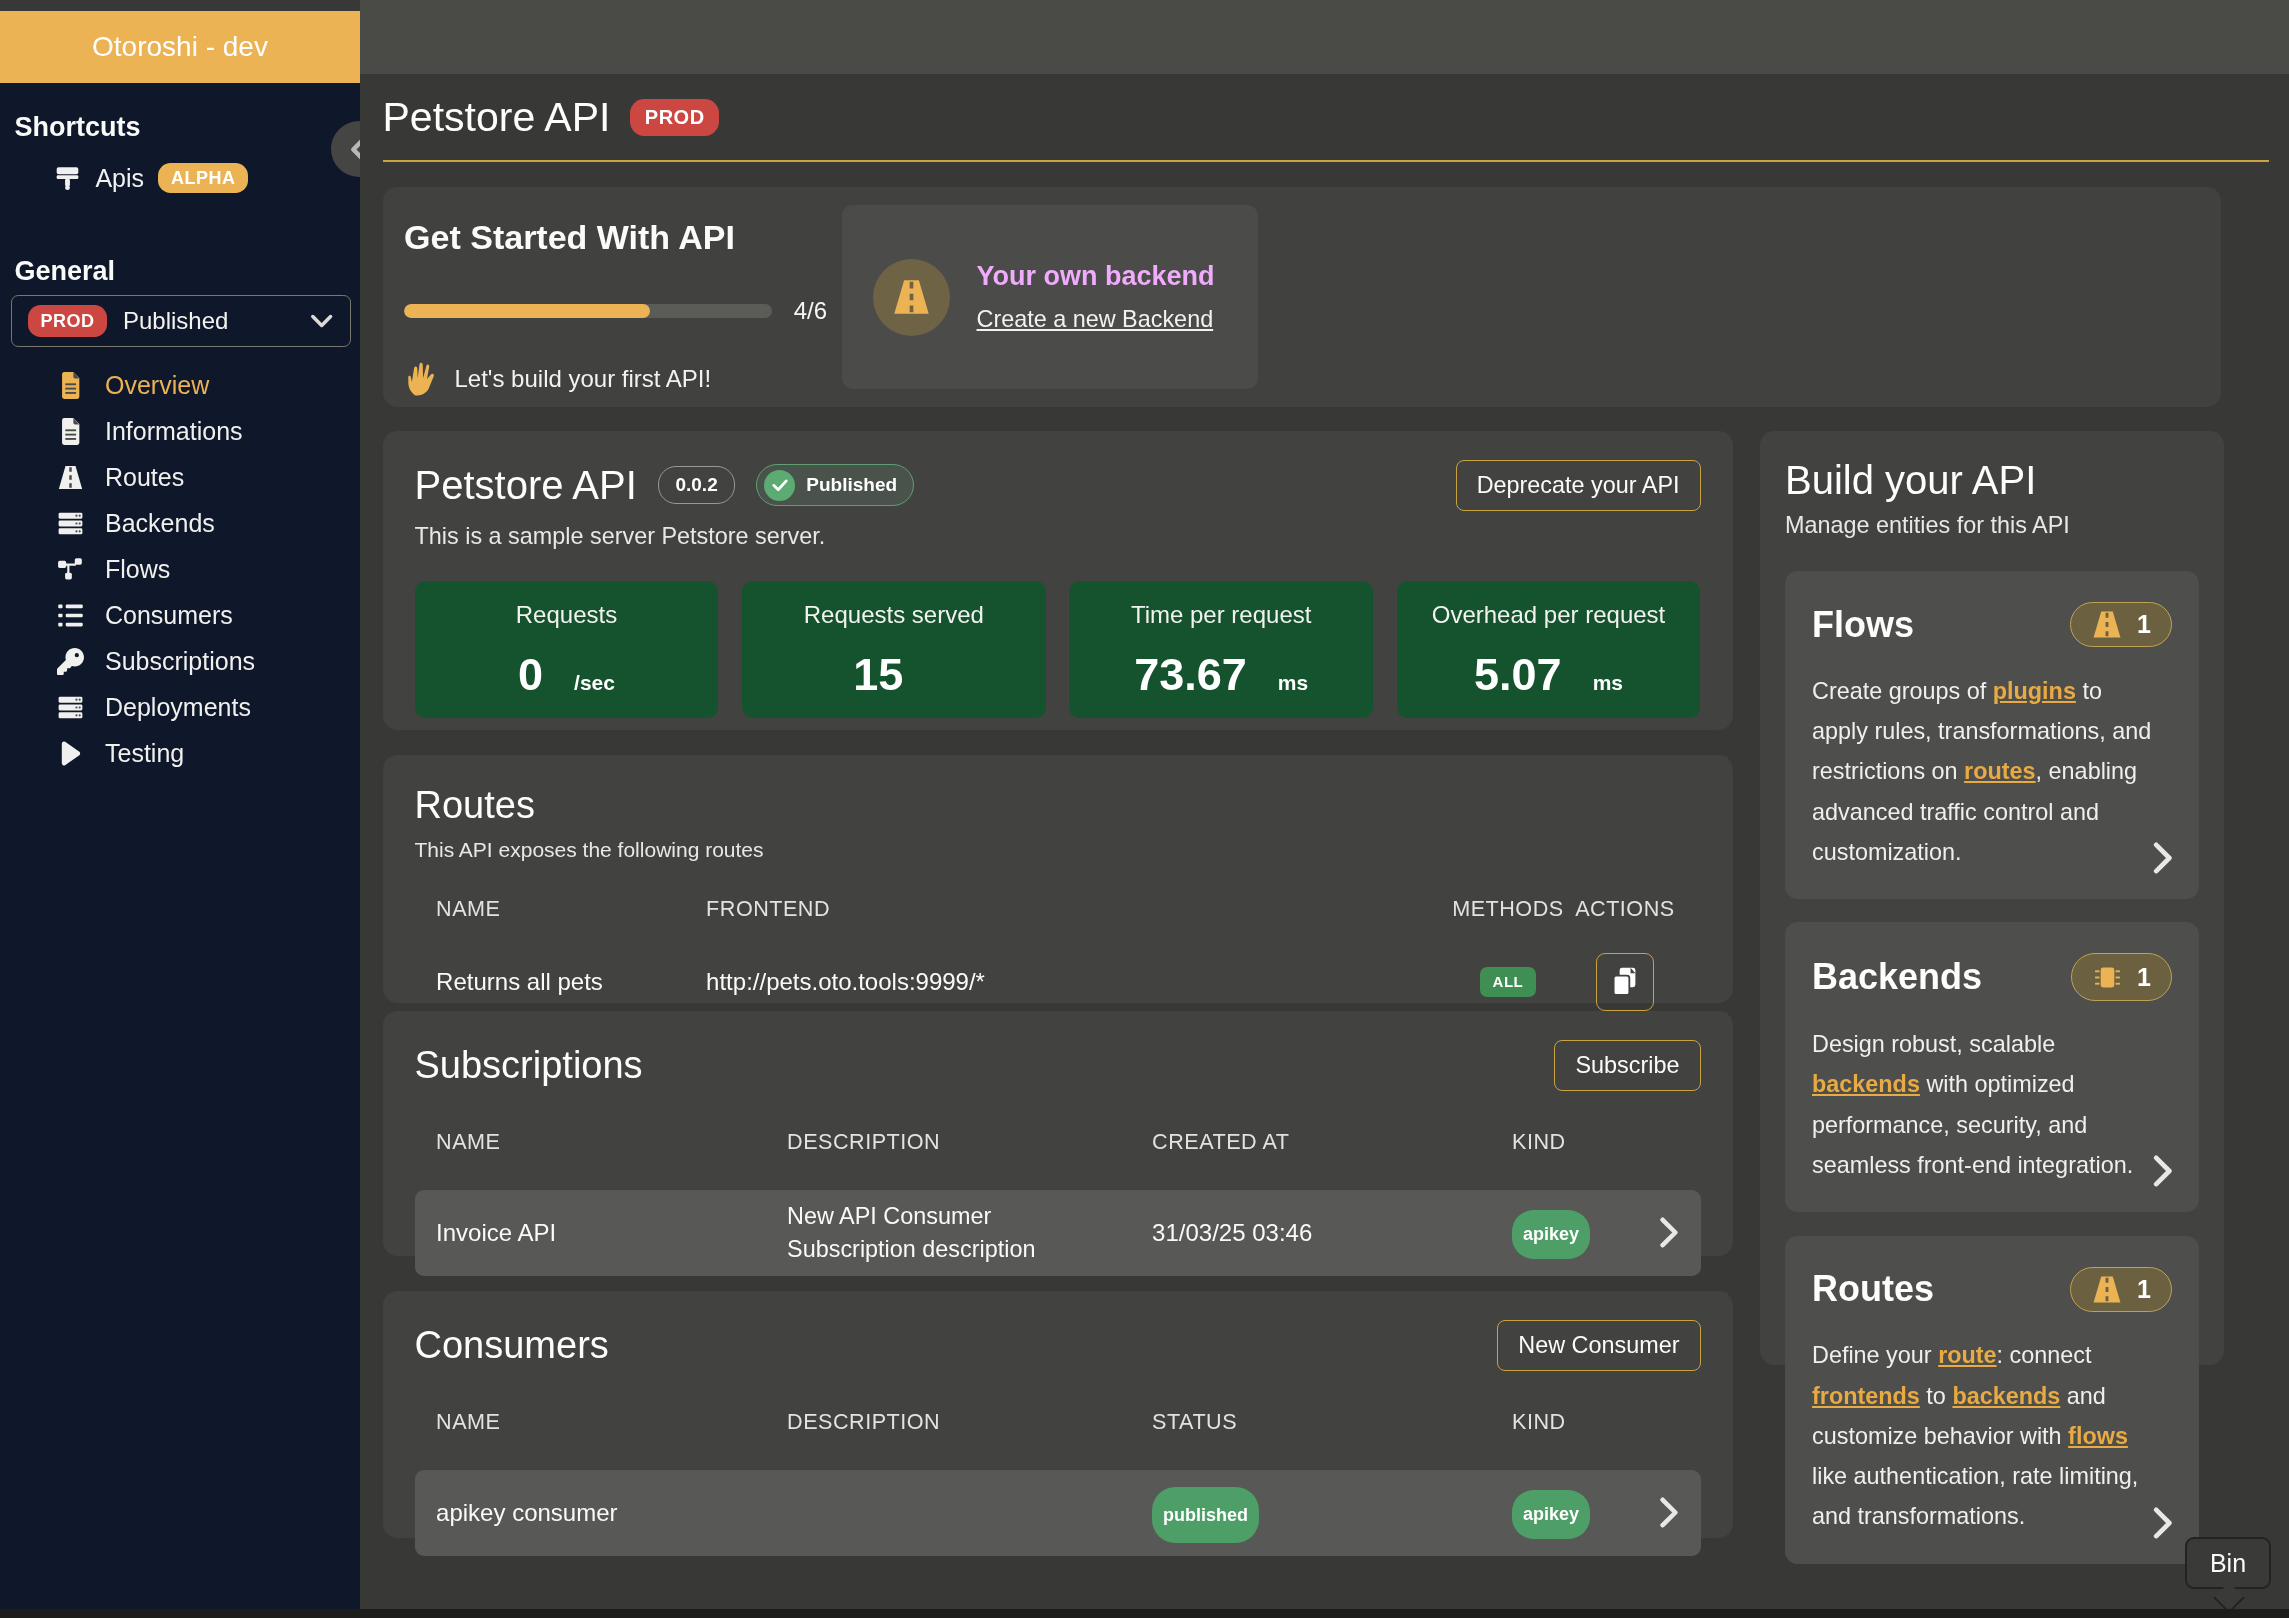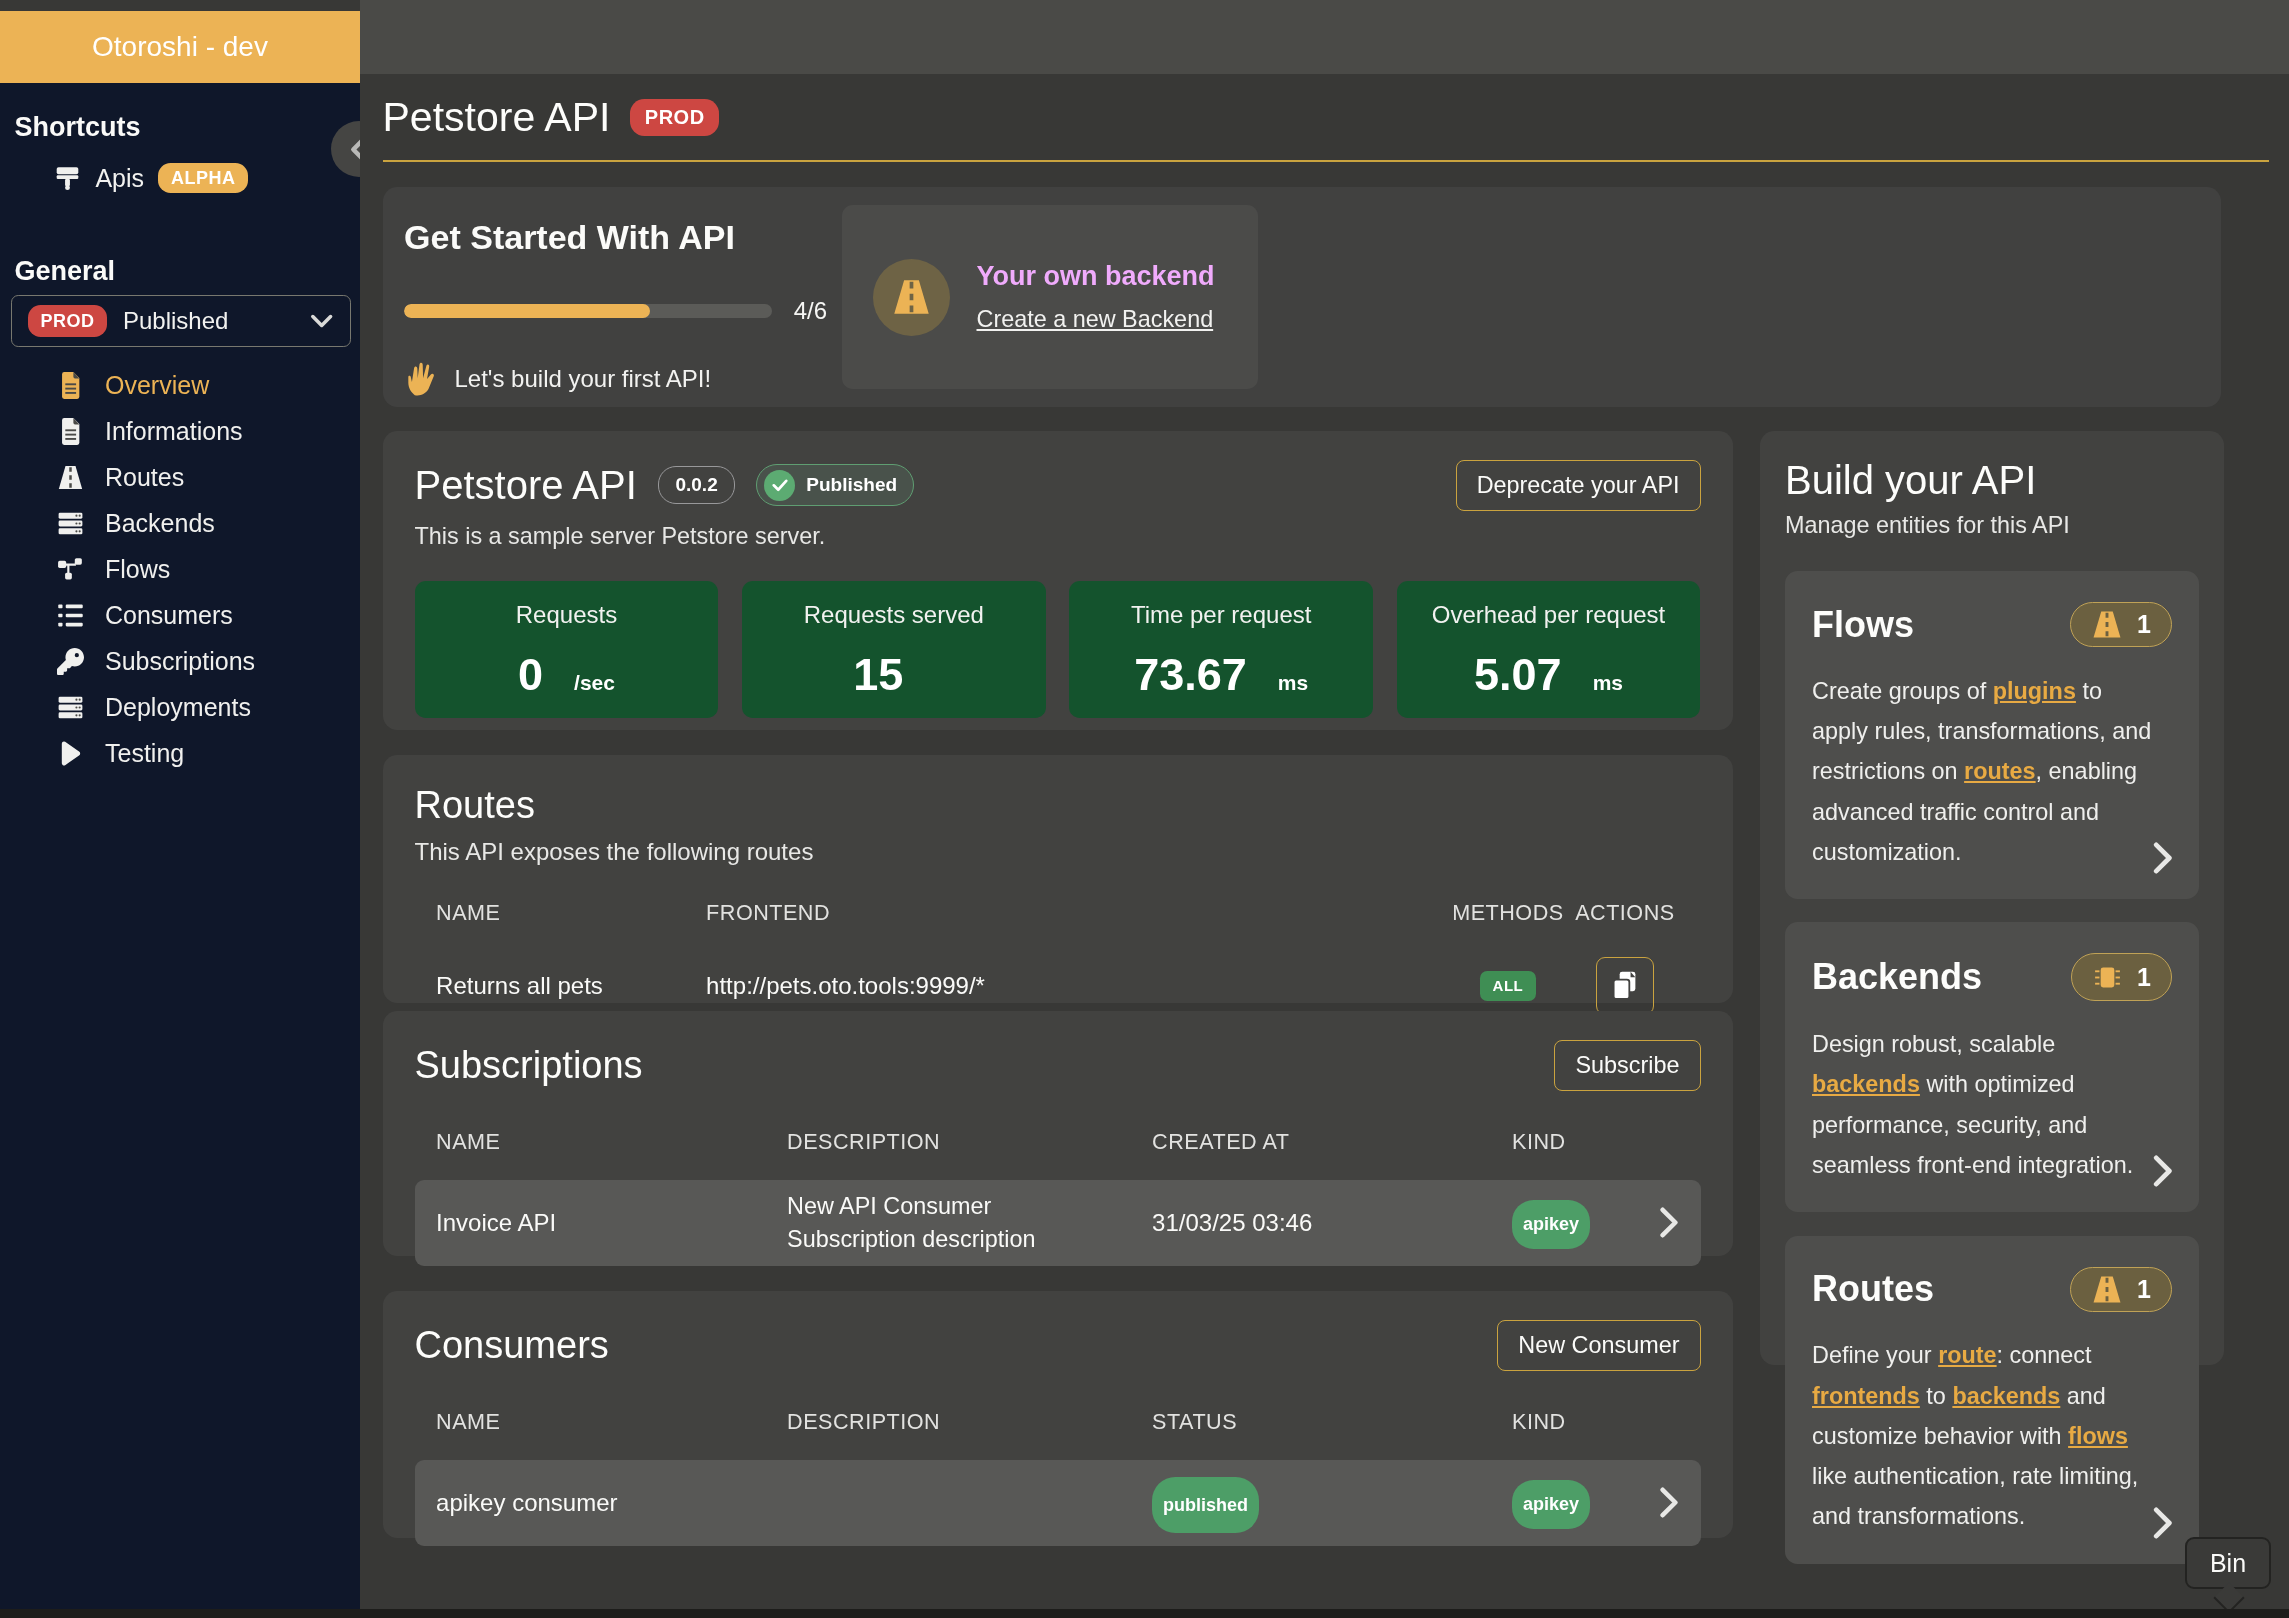--- a/index.html
+++ b/index.html
@@ -71,27 +71,27 @@
   .stat-value { font-weight:bold; font-size:45px; color:#ffffff; margin-top:20px; }
   .stat-unit { font-size:21px;margin-left:31px; }
 
   
   .section { left:22.5px; width:1350px; padding:29px 32px; }
   .routes-sec { top:681px; height:248px; }
   .subs-sec { top:937px; height:245px; }
   .cons-sec { top:1217px; height:247px; }
   .sec-title-row { display:flex; align-items:center; }
   .sec-title { font-size:38px; color:#fdfdfb; }
-  .sec-sub { font-size:24px; color:#e8e8e6; margin-top:10.8px; }
+  .sec-sub { font-size:21px; color:#e8e8e6; margin-top:10.8px; }
   .thead { display:flex; align-items:center; font-size:21.6px; color:#e2e2e0; letter-spacing:0.5px; padding:0 21.6px; }
   .routes-sec .thead { margin-top:34px; }
   .subs-sec .thead, .cons-sec .thead { margin-top:36px; }
   .trow { display:flex; align-items:center; font-size:24px; color:#fafaf8; padding:0 21.6px; }
   .routes-sec .trow { margin-top:31px; }
-  .row-box { background:#585856; border-radius:9px; height:86px; margin-top:23px; }
+  .row-box { background:#585856; border-radius:9px; height:86px; margin-top:33px; }
   .col-name { width:351px; }
   .col-desc { width:365px; font-size:23.4px; line-height:1.4; padding-right:54px;}
   .col-mid { width:360px; }
   .col-kind { width:135px; }
   .rt-name { width:270px; }
   .rt-frontend { flex:1; }
   .rt-methods { width:126px; display:flex; justify-content:center; }
   .rt-actions { width:108px; display:flex; justify-content:center; }
   .badge-all { background:#3f8e54; color:#fff; font-weight:bold; font-size:15px; border-radius:7.2px; padding:6.3px 12.6px; letter-spacing:0.5px;}
   .copy-btn { width:58px; height:58px; border:1.4px solid #caa33f; border-radius:9px; background:transparent;

